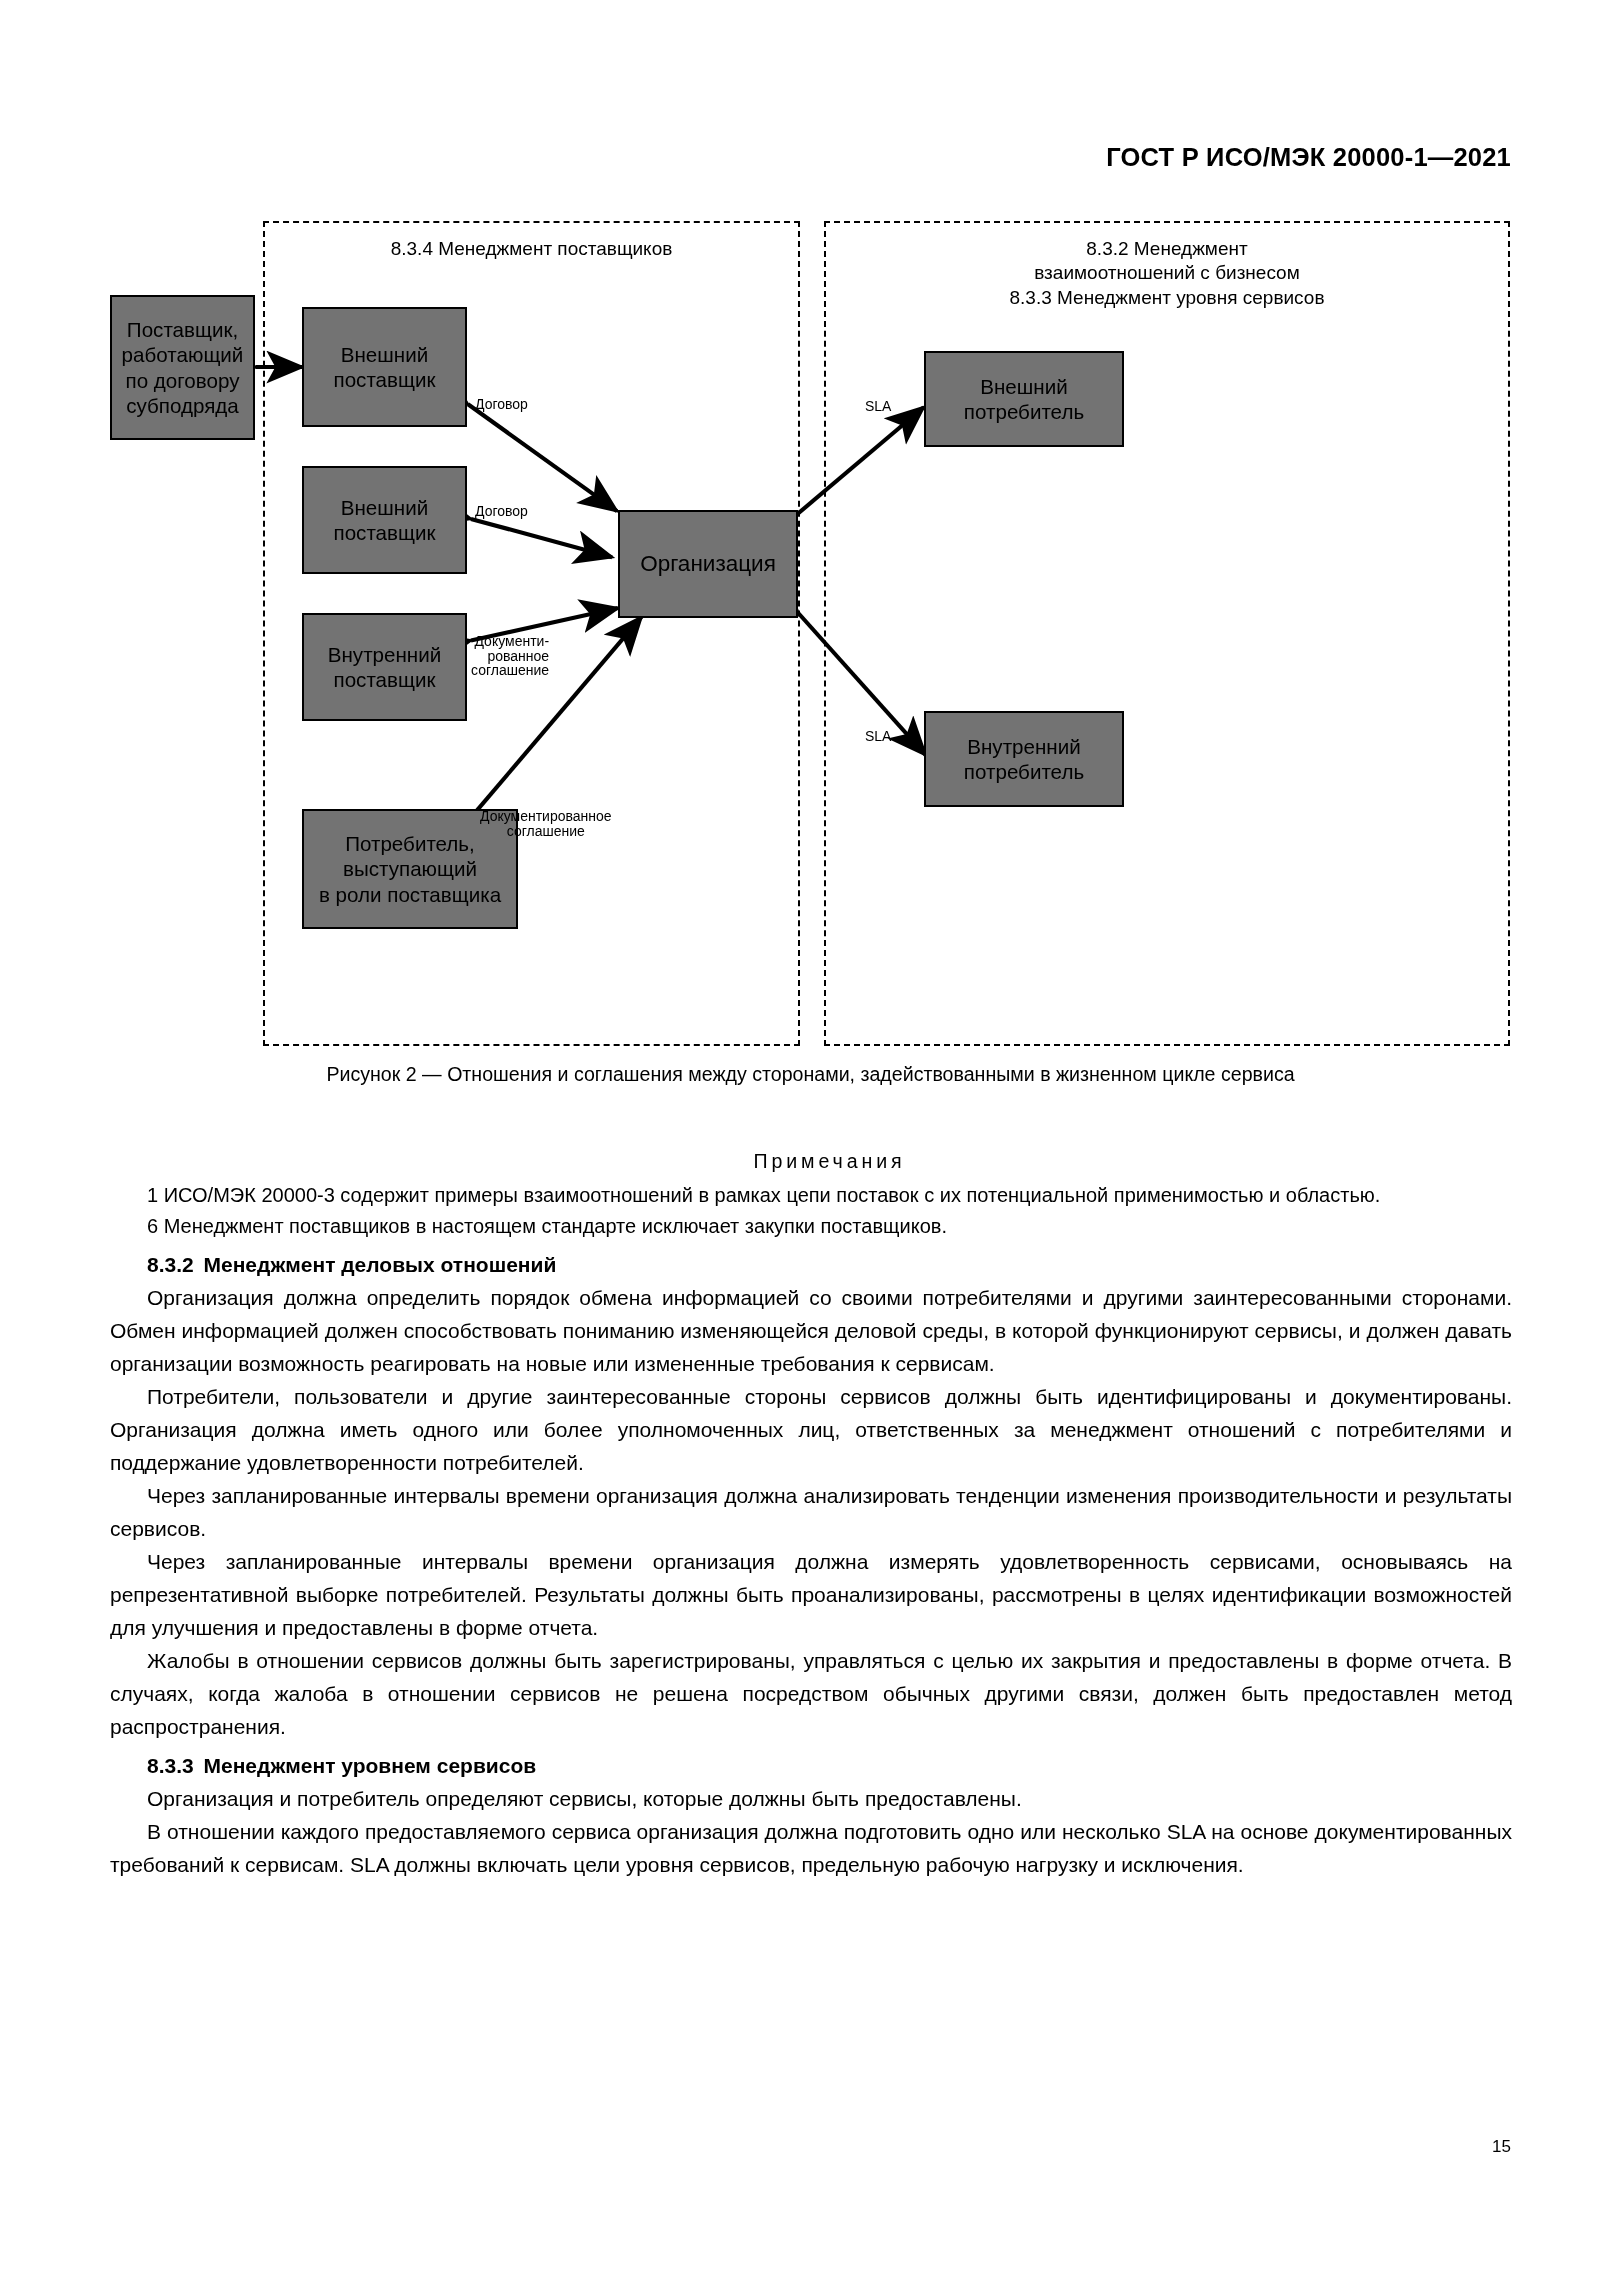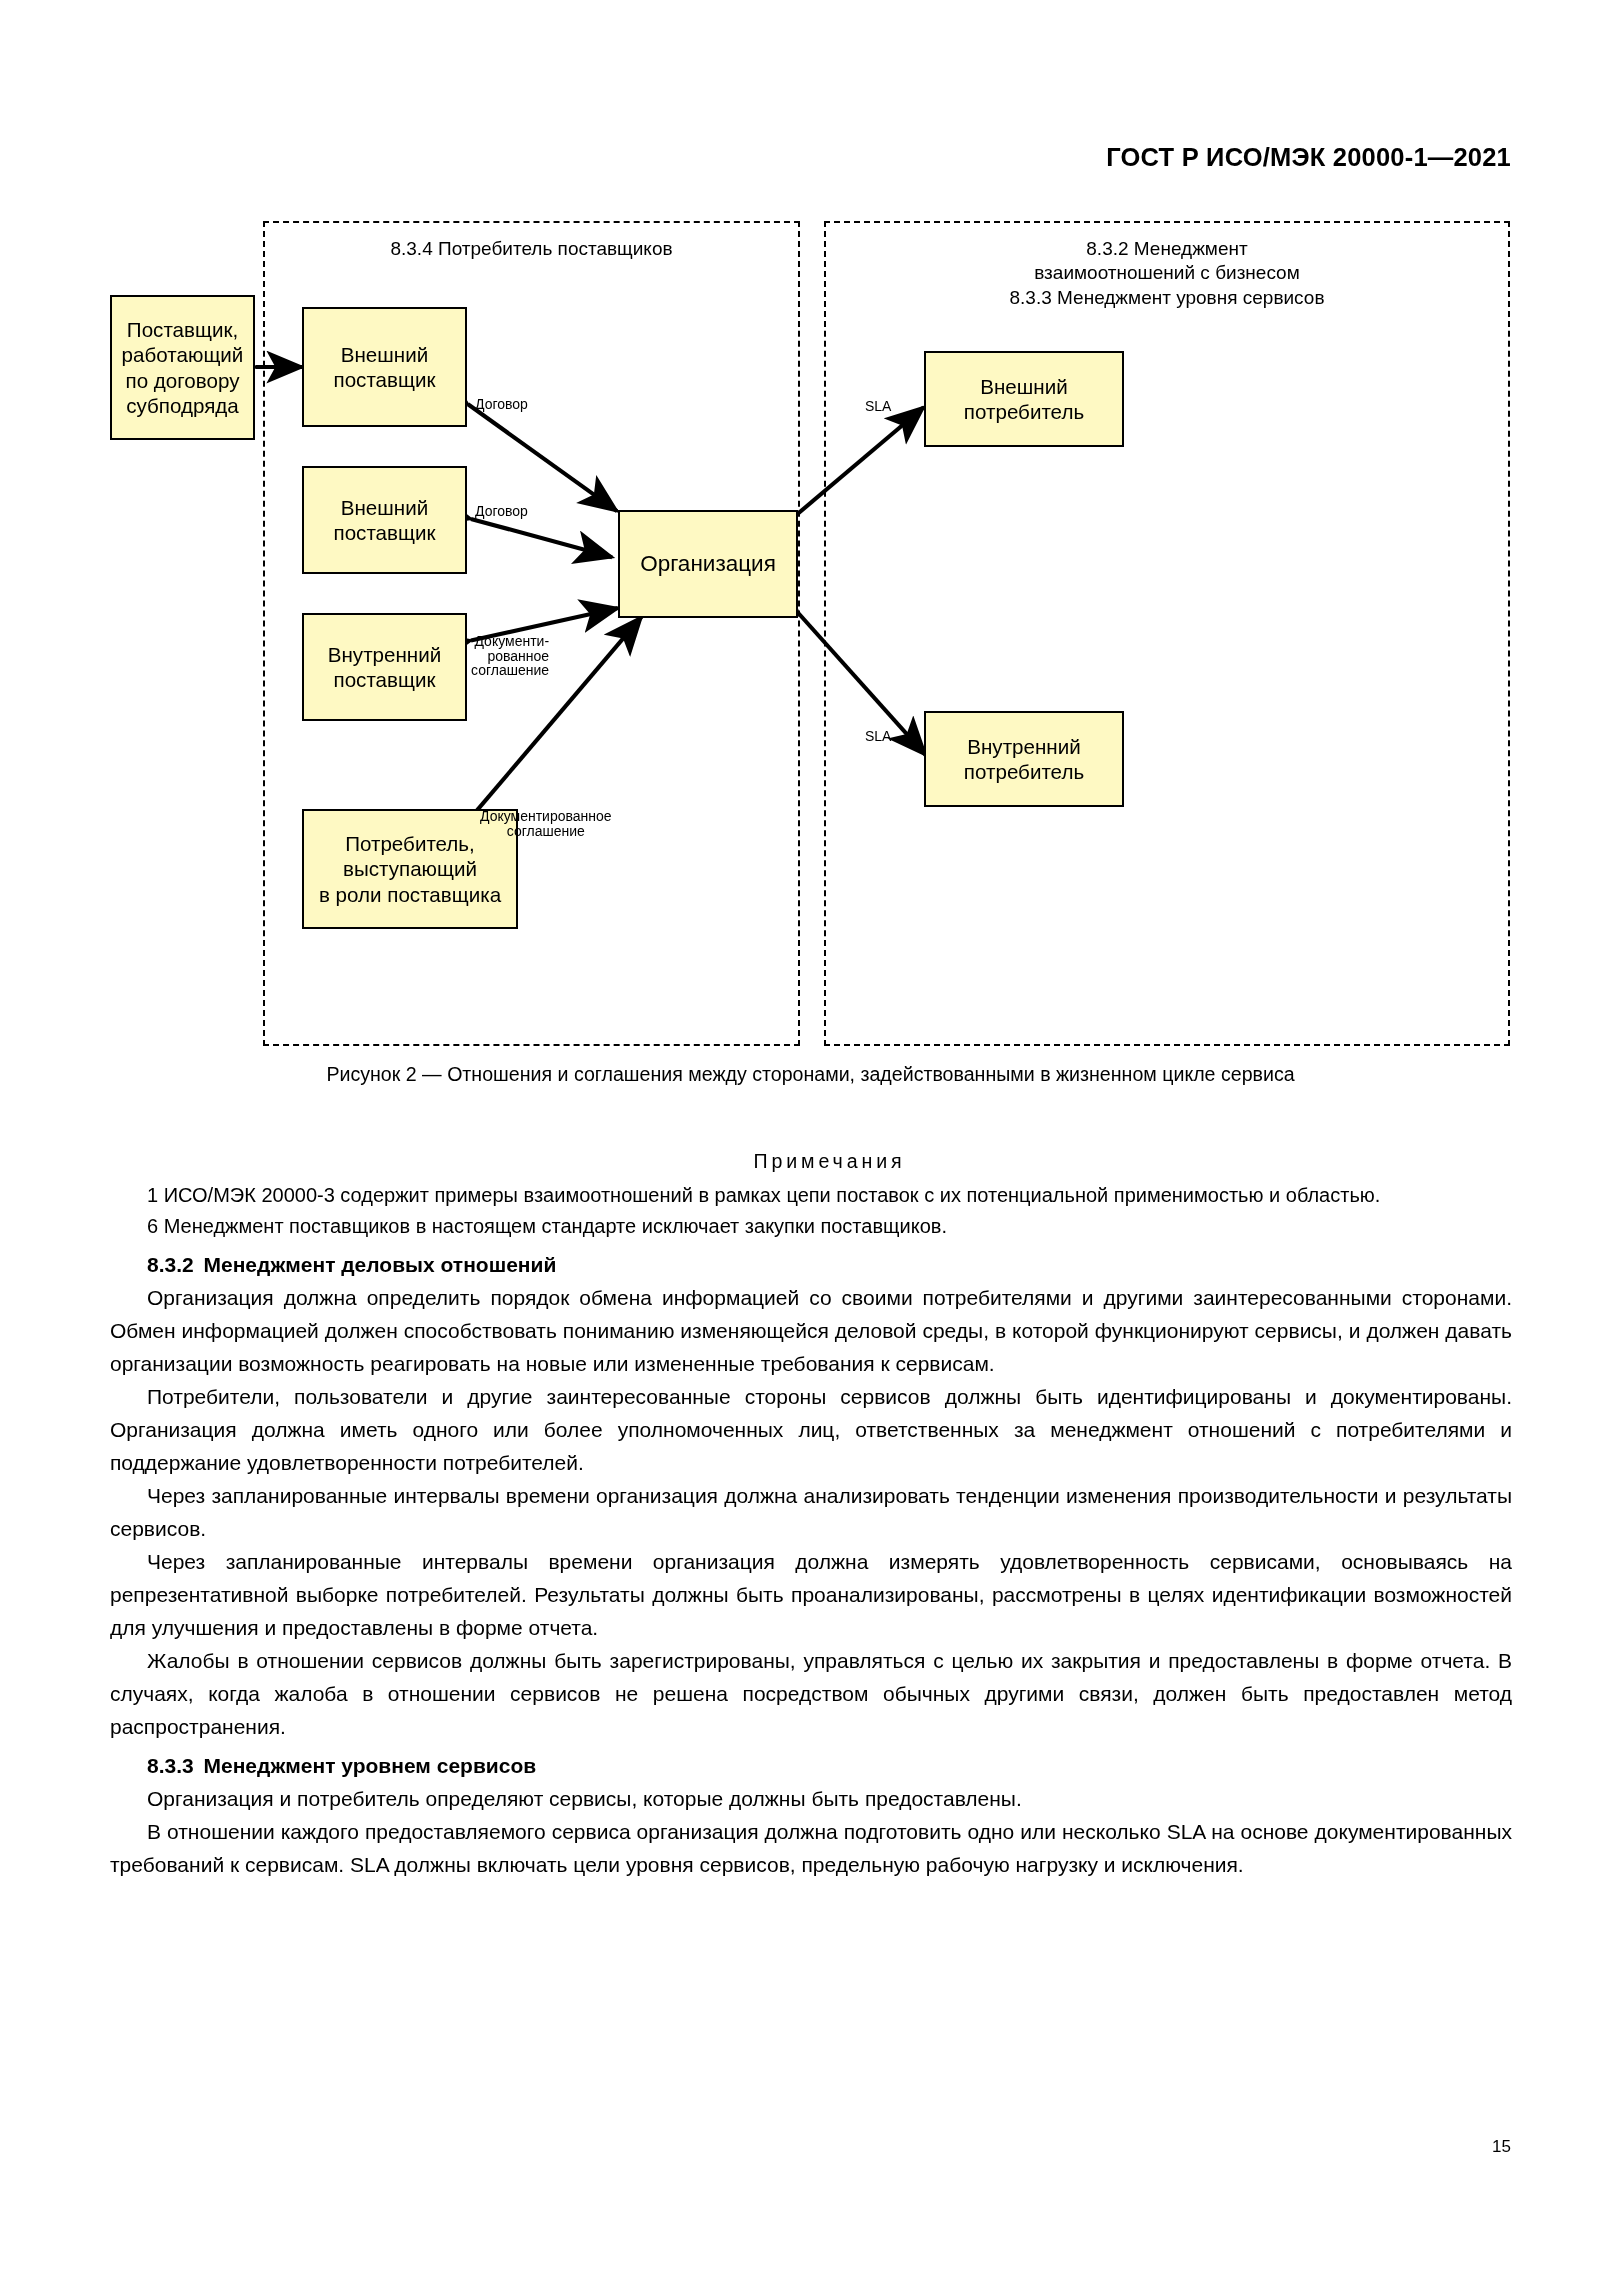--- a/index.html
+++ b/index.html
@@ -35,21 +35,21 @@
   }
   .group-title{
     position:absolute;left:0;right:0;top:13.7px;
     text-align:center;font-size:19px;line-height:24.5px;
     white-space:pre-line;
   }
 
   .node{
     position:absolute;
     border:2.9px solid #000;
-    background:#fef9c3;
+    background:#737373;
     box-sizing:border-box;
     display:flex;align-items:center;justify-content:center;
     text-align:center;
     font-size:20.6px;line-height:25.5px;
     white-space:pre-line;
     z-index:3;
   }
   .node.org{font-size:22.5px;}
 
   .edge-label{
@@ -98,21 +98,21 @@
 </head>
 <body>
 
 <div class="page">
 
   <div class="header">ГОСТ Р ИСО/МЭК 20000-1—2021</div>
 
   <div class="figure">
 
     <div class="dashed-group" style="left:153px;top:0px;width:537px;height:825px;">
-      <div class="group-title">8.3.4 Потребитель поставщиков</div>
+      <div class="group-title">8.3.4 Менеджмент поставщиков</div>
     </div>
 
     <div class="dashed-group" style="left:714px;top:0px;width:686px;height:825px;">
       <div class="group-title">8.3.2 Менеджмент
 взаимоотношений с бизнесом
 8.3.3 Менеджмент уровня сервисов</div>
     </div>
 
     <svg class="arrows" viewBox="0 0 1430 850" xmlns="http://www.w3.org/2000/svg">
       <defs>

